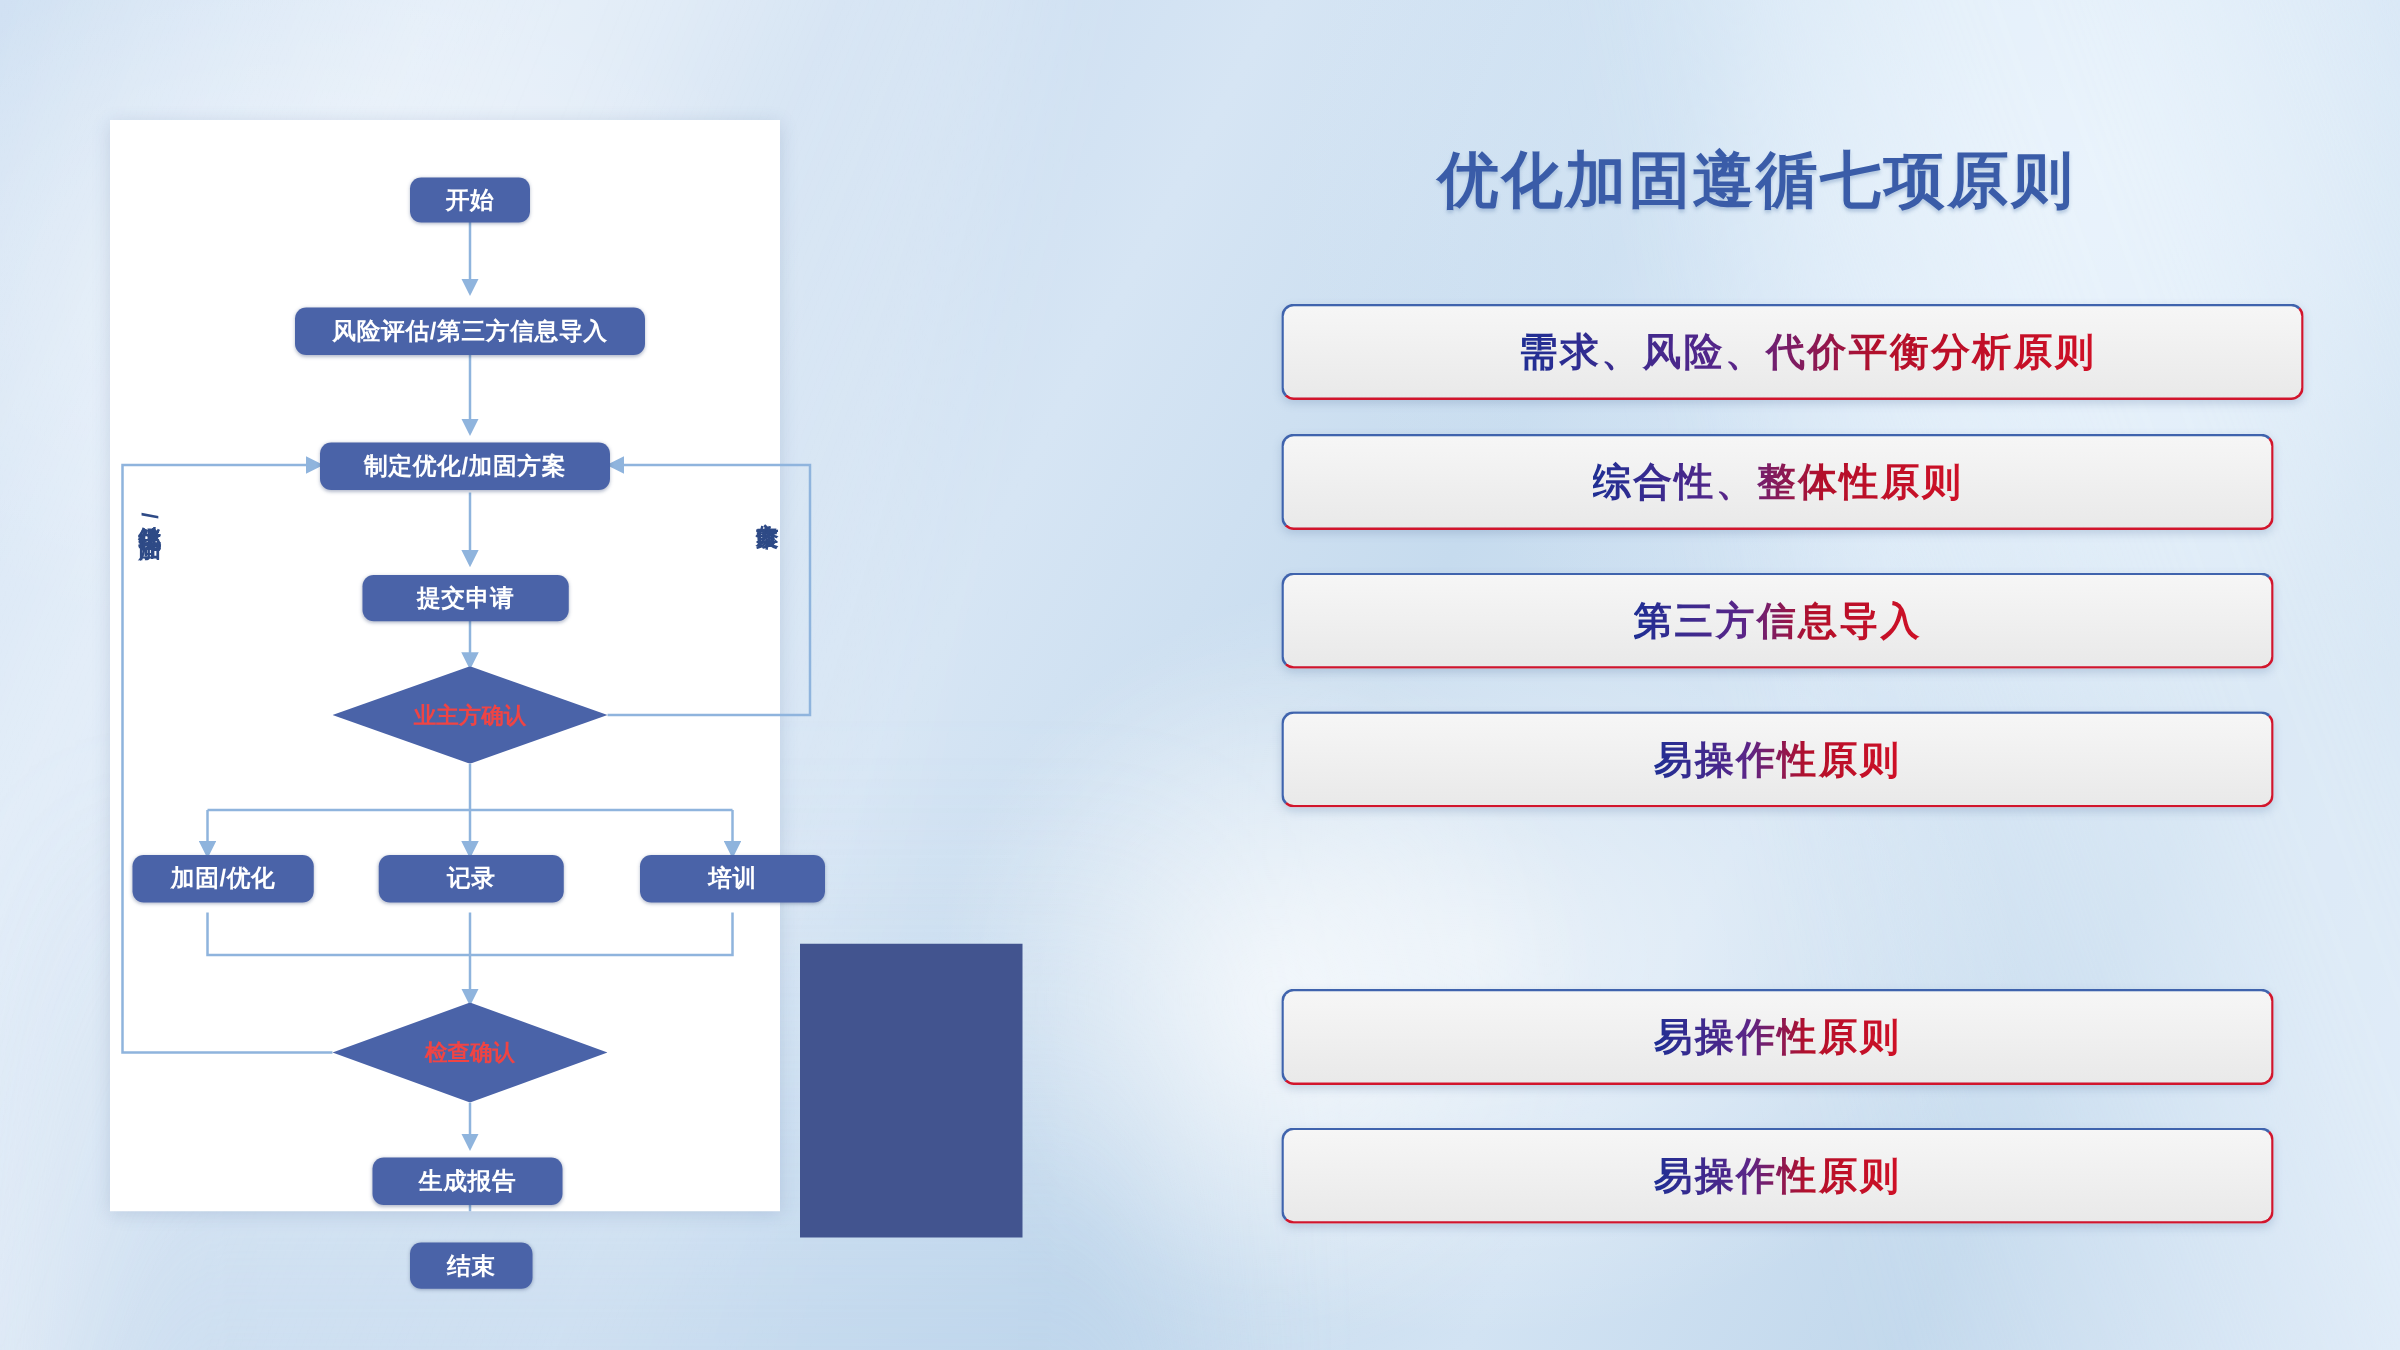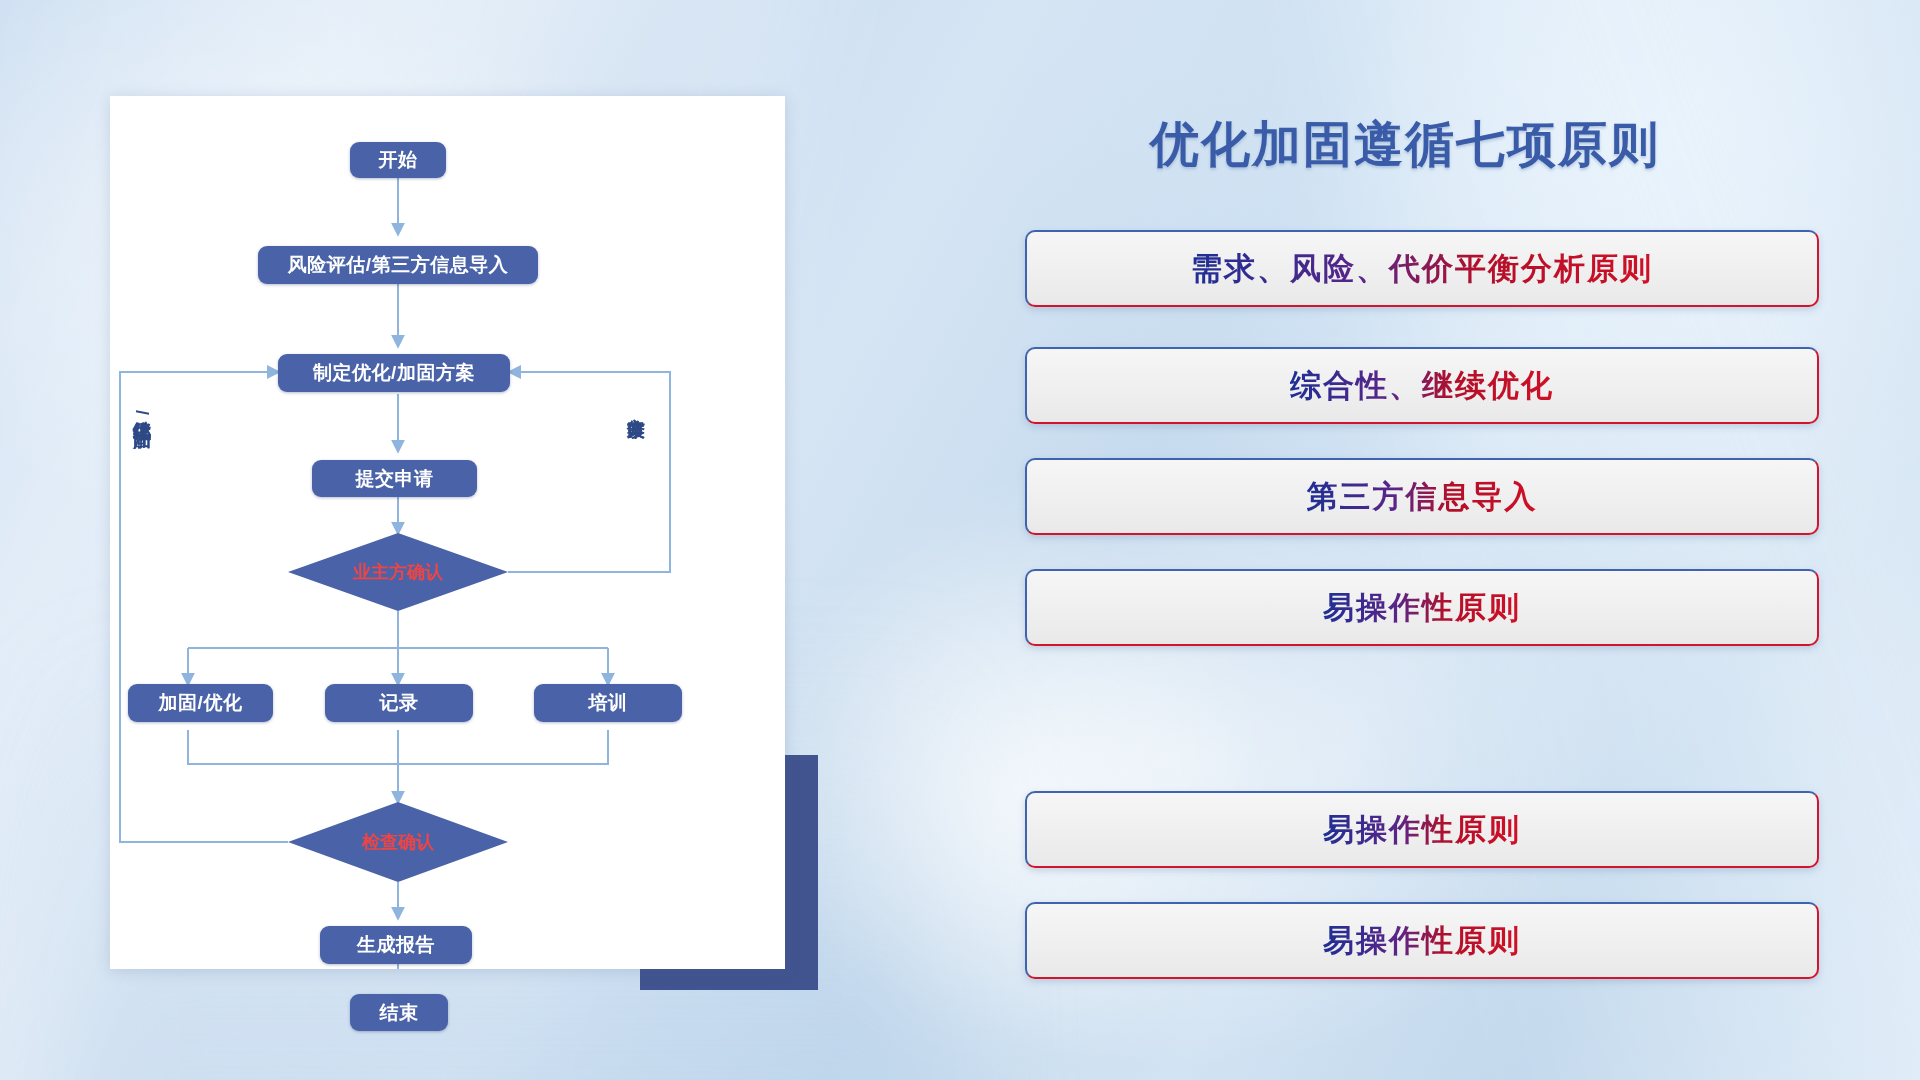--- a/index.html
+++ b/index.html
@@ -68,23 +68,23 @@
     position: absolute;
     left: 640px;
     top: 755px;
     width: 178px;
     height: 235px;
     background: #42548f;
   }
 
   #flow-card {
     position: absolute;
-    left: 110px;
+    left: 88px;
     top: 96px;
-    width: 675px;
+    width: 536px;
     height: 873px;
     background: #ffffff;
     box-shadow: 0 2px 14px rgba(60,90,140,0.18);
   }
 
   
   #flow-svg {
     position: absolute;
     left: 0; top: 0;
     width: 675px;
@@ -292,26 +292,26 @@
     <div class="vlabel slash" style="left:22px; top:310px;">继续优化/加固</div>
 
     <div class="vlabel" style="left:516px; top:308px;">方案修改</div>
 
   </div>
 
   <div id="right-pane">
 
     <div id="panel-title">优化加固遵循七项原则</div>
 
-    <div class="principle-card" style="top:230px;">
+    <div class="principle-card" style="top:243px;padding-left:24px;">
       <span class="principle-text">需求、风险、代价平衡分析原则</span>
     </div>
 
     <div class="principle-card" style="top:347px;">
-      <span class="principle-text">综合性、继续优化</span>
+      <span class="principle-text">综合性、整体性原则</span>
     </div>
 
     <div class="principle-card" style="top:458px;">
       <span class="principle-text">第三方信息导入</span>
     </div>
 
     <div class="principle-card" style="top:569px;">
       <span class="principle-text">易操作性原则</span>
     </div>
 

